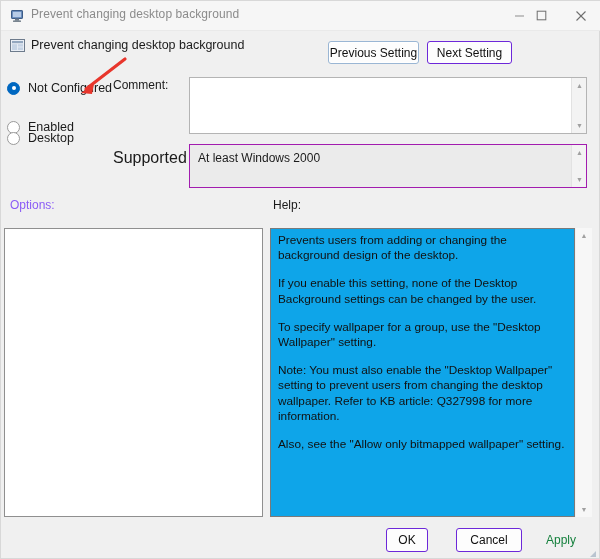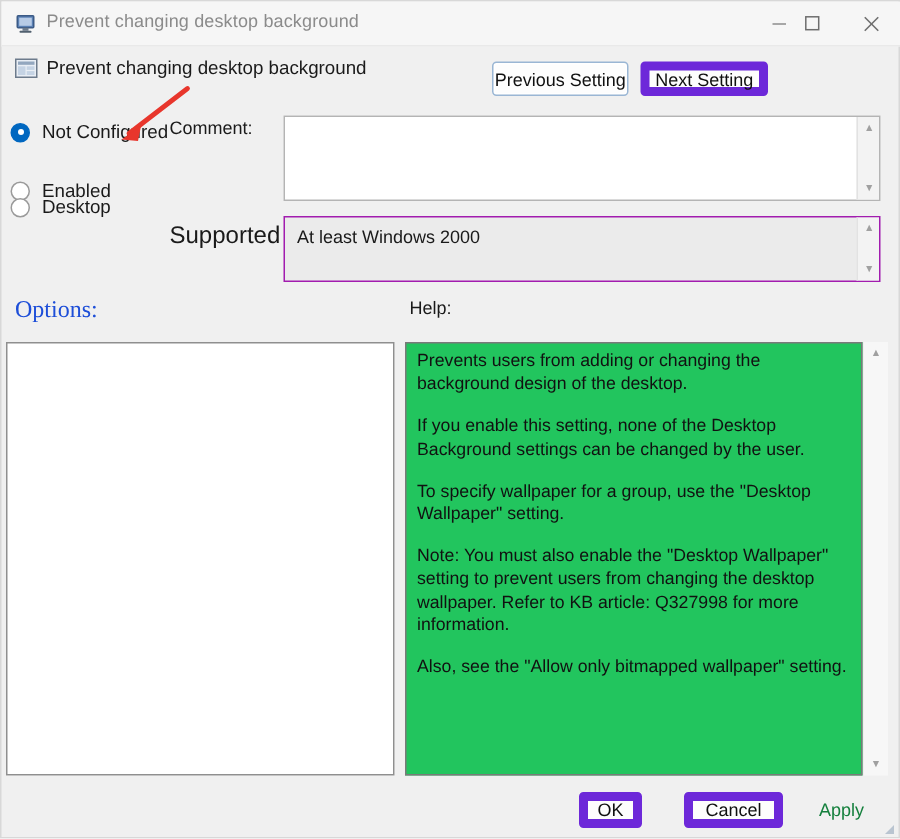--- a/index.html
+++ b/index.html
@@ -69,21 +69,21 @@
     font-size: 12.5px;
     color: #1a1a1a;
     white-space: nowrap;
   }
 
   
   .push-btn {
     position: absolute;
     box-sizing: border-box;
     background: #fdfdfd;
-    border: 6px solid #6d28d9;
+    border: 1px solid #6d28d9;
     border-radius: 3px;
     font-family: "Liberation Sans", sans-serif;
     font-size: 12px;
     color: #101010;
     text-align: center;
     line-height: 1;
     display: flex;
     align-items: center;
     justify-content: center;
     cursor: default;
@@ -201,23 +201,22 @@
     font-size: 7px;
     line-height: 1;
   }
   .sb-arrow.up   { top: 1px; }
   .sb-arrow.down { bottom: 1px; }
 
   
   #options-label {
     position: absolute;
     left: 9px; top: 197px;
-    font-size: 16px;
-    color: #1d4ed8;
-    font-family: Liberation Serif, serif;
+    font-size: 12px;
+    color: #8b5cf6;
   }
   #help-label {
     position: absolute;
     left: 272px; top: 197px;
     font-size: 12px;
     color: #1a1a1a;
   }
 
   
   #options-panel {
@@ -227,21 +226,21 @@
     background: #ffffff;
     border: 1px solid #8f8f8f;
     box-sizing: border-box;
   }
 
   
   #help-panel {
     position: absolute;
     left: 269px; top: 227px;
     width: 305px; height: 289px;
-    background: #22c55e;
+    background: #0ea5e9;
     border: 1px solid #7a7a7a;
     box-sizing: border-box;
     overflow: hidden;
   }
   #help-text {
     position: absolute;
     left: 7px; top: 4px;
     right: 8px;
     font-size: 11.8px;
     line-height: 15.2px;

